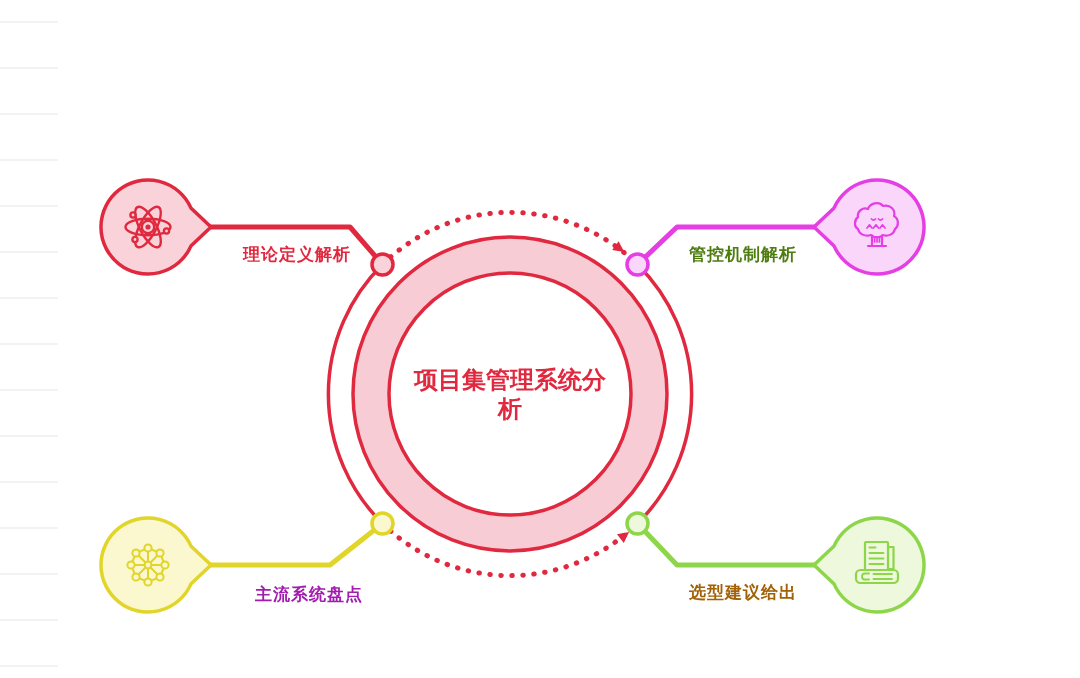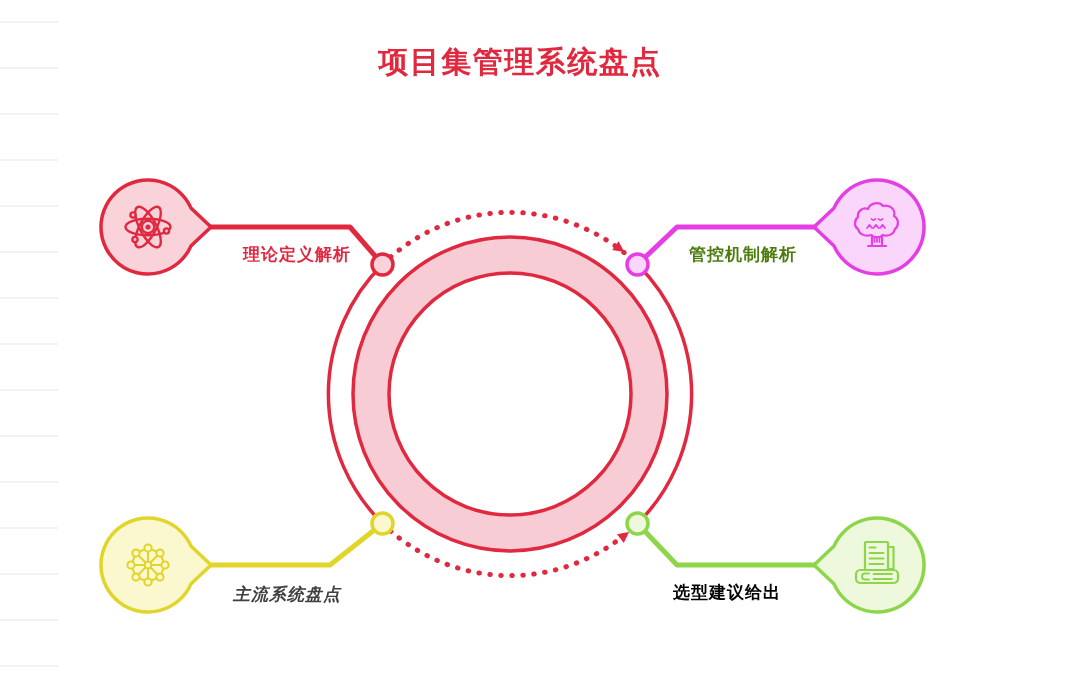--- a/index.html
+++ b/index.html
@@ -25,36 +25,35 @@
   }
   .diagram-svg { position: absolute; left: 0; top: 0; }
   .label {
     position: absolute; transform: translate(-50%, -50%);
     font-size: 17px; font-weight: 600; letter-spacing: 1px; white-space: nowrap;
     cursor: default;
     margin-top: 48px;
   }
   .label.tl { left: 297px; top: 206px; color: #e0283f; }
   .label.tr { left: 743px; top: 206px; color: #4d7c0f; }
-  .label.bl { left: 287px; top: 546px; color: #404040; font-style: italic; }
-  .label.br { left: 727px; top: 544px; color: #000000; }
+  .label.bl { left: 309px; top: 546px; color: #a21caf; }
+  .label.br { left: 743px; top: 544px; color: #a16207; }
   .center-label {
     position: absolute; left: 510px; top: 394px; transform: translate(-50%, -50%);
     width: 212px; text-align: center; word-break: break-all;
     font-size: 24px; line-height: 29px; font-weight: 700; color: #e0283f;
   }
 </style>
 </head>
 <body>
 
 <div class="stage">
 
   <div class="ruled-lines"></div>
 
-  <h1 class="title">项目集管理系统盘点</h1>
 
   <svg class="diagram-svg" width="1080" height="678" viewBox="0 0 1080 678">
 
     <path d="M 200 227 L 350 227 L 382.5 264.5" fill="none" stroke="#e0283f" stroke-width="5" stroke-linecap="round" stroke-linejoin="round"></path>
     <path d="M 854 227 L 677 227 L 637.5 264.5" fill="none" stroke="#e43ee4" stroke-width="5" stroke-linecap="round" stroke-linejoin="round"></path>
     <path d="M 200 565 L 330 565 L 382.5 523.5" fill="none" stroke="#e2d52a" stroke-width="5" stroke-linecap="round" stroke-linejoin="round"></path>
     <path d="M 854 565 L 677 565 L 637.5 523.5" fill="none" stroke="#8dd64a" stroke-width="5" stroke-linecap="round" stroke-linejoin="round"></path>
 
     <path d="M 382.5 264.5 A 182 182 0 0 1 637.5 264.5" fill="none" stroke="#e0283f" stroke-width="5" stroke-linecap="round" stroke-dasharray="0.5 10.5"></path>
     <path d="M 382.5 523.5 A 182 182 0 0 0 637.5 523.5" fill="none" stroke="#e0283f" stroke-width="5" stroke-linecap="round" stroke-dasharray="0.5 10.5"></path>
@@ -125,14 +124,15 @@
     <circle cx="637.5" cy="264.5" r="10.5" fill="#fad7fa" stroke="#e43ee4" stroke-width="3.5"></circle>
     <circle cx="382.5" cy="523.5" r="10.5" fill="#fbf7cf" stroke="#e2d52a" stroke-width="3.5"></circle>
     <circle cx="637.5" cy="523.5" r="10.5" fill="#edf8dc" stroke="#8dd64a" stroke-width="3.5"></circle>
   </svg>
 
   <div class="label tl">理论定义解析</div>
   <div class="label tr">管控机制解析</div>
   <div class="label bl">主流系统盘点</div>
   <div class="label br">选型建议给出</div>
 
+  <div class="center-label">项目集管理系统分析</div>
 
 </div>
 
 </body></html>

